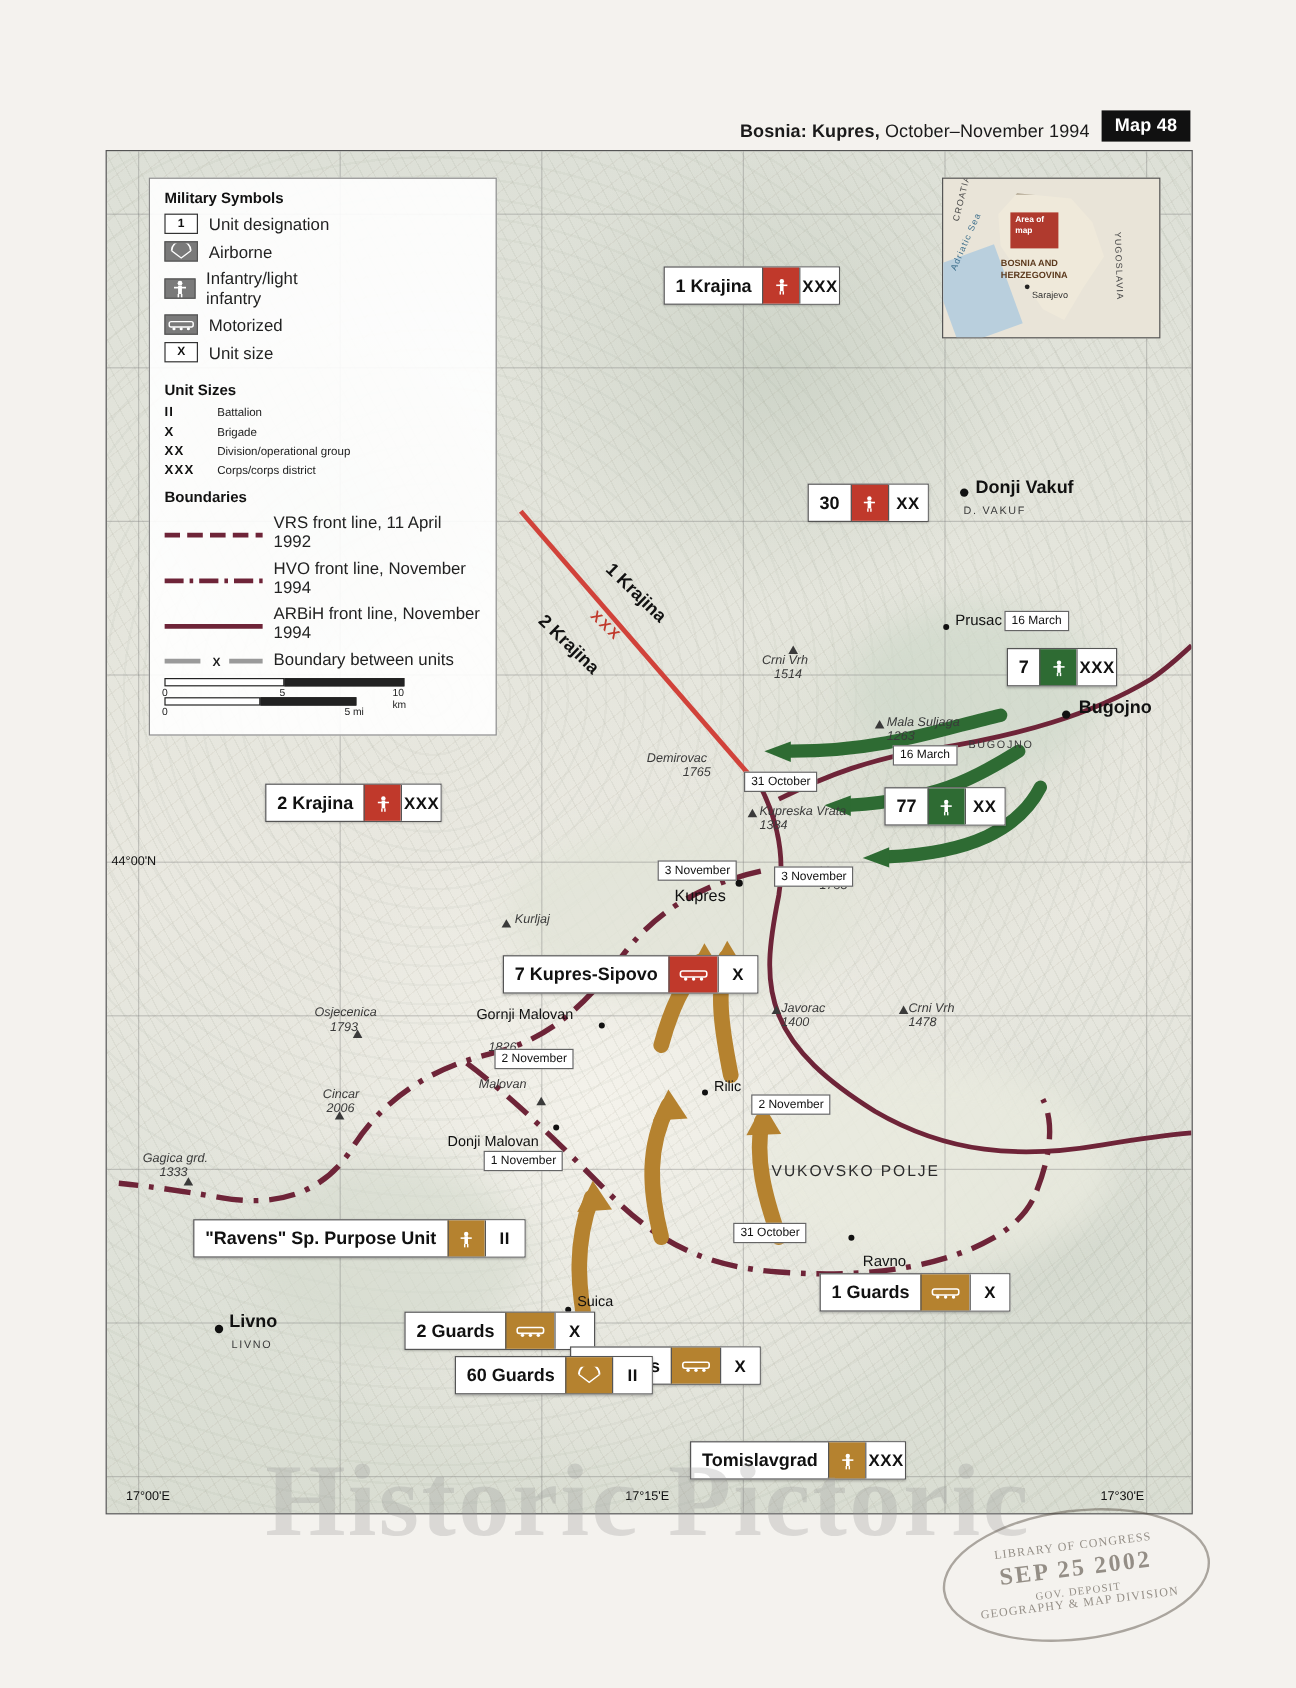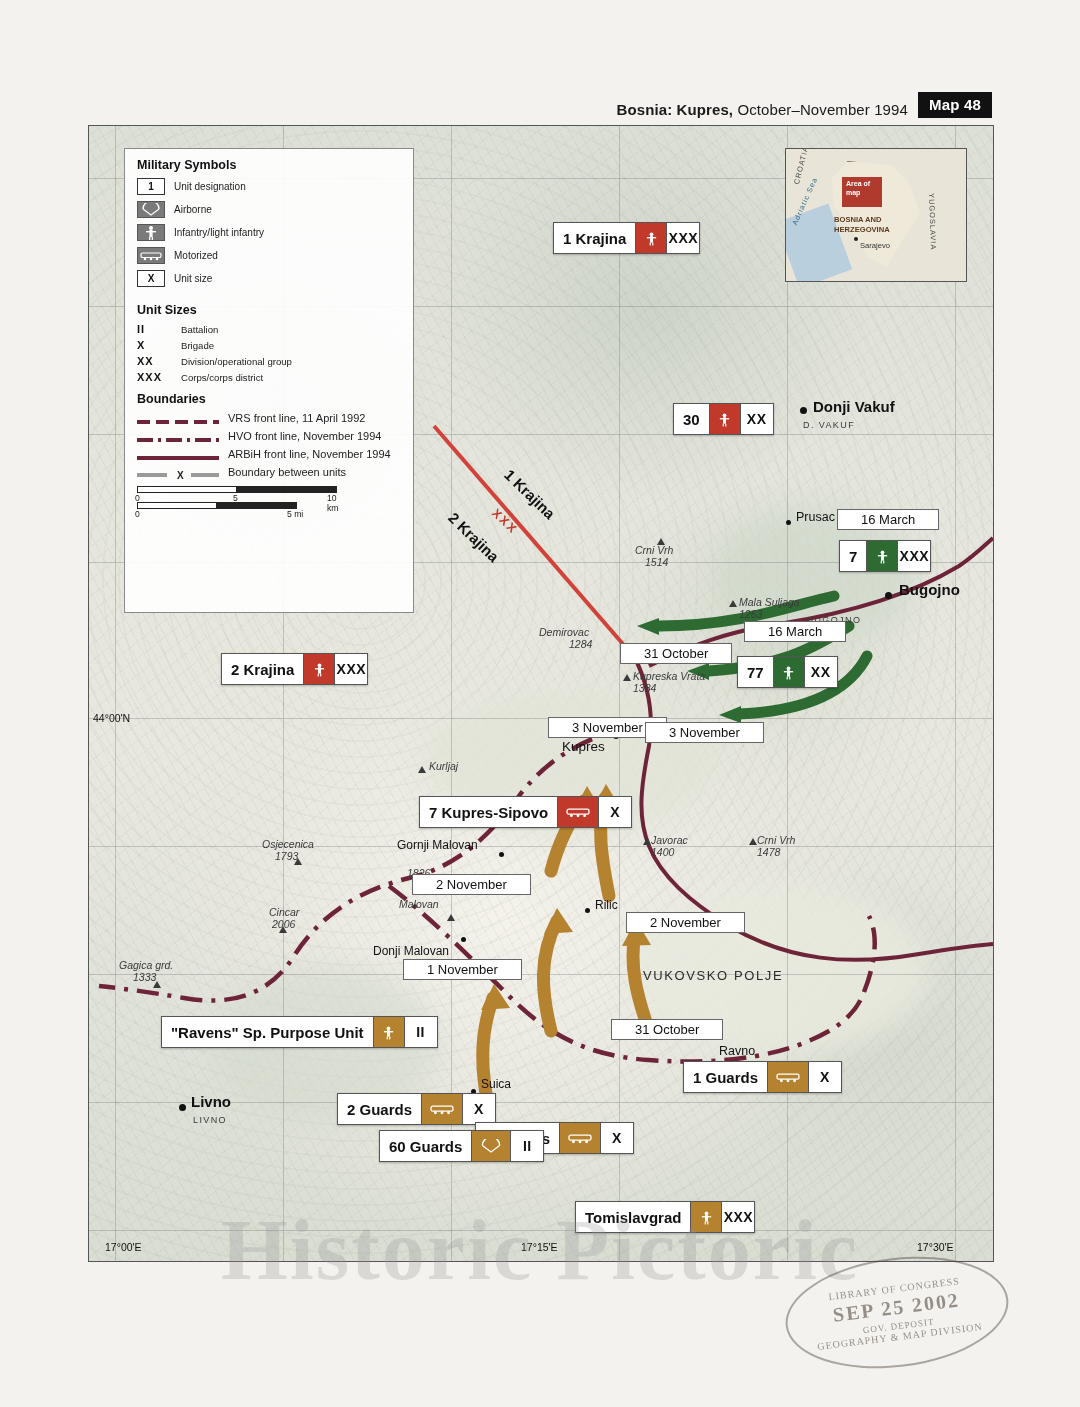--- a/index.html
+++ b/index.html
@@ -51,34 +51,34 @@
   
   .tint{position:absolute;border-radius:50%;filter:blur(14px);pointer-events:none;}
   
   #legend{
     position:absolute;left:35px;top:22px;width:290px;height:465px;
     background:rgba(255,255,255,.90);border:1px solid #8a8a8a;
     padding:9px 12px;box-sizing:border-box;
   }
   .legend-h{font-size:12.5px;font-weight:bold;color:#111;margin:0 0 6px 0;}
   .legend-row{display:flex;align-items:center;gap:9px;margin-bottom:6px;}
-  .legend-label{font-size:10px;color:#222;text-align:right;}
+  .legend-label{font-size:14px;color:#222;}
   .sym-box{
     width:28px;height:17px;border:1px solid #333;background:#fff;
     display:flex;align-items:center;justify-content:center;
     font-size:10px;font-weight:bold;color:#111;box-sizing:border-box;
   }
   .sym-box.filled{background:#7a7a7a;border-color:#555;}
   .color-chip{width:26px;height:24px;border:1px solid #666;}
   .size-row{display:flex;align-items:center;gap:10px;margin-bottom:4px;}
   .size-key{width:34px;font-size:11px;font-weight:bold;color:#111;letter-spacing:1px;}
   .size-label{font-size:9.6px;color:#222;}
   .bnd-row{display:flex;align-items:center;gap:9px;margin-bottom:6px;}
   .bnd-samp{width:82px;height:10px;position:relative;}
-  .bnd-label{font-size:11px;color:#222;}
+  .bnd-label{font-size:14px;color:#222;}
   
   #scalebar{margin-top:8px;}
   .sb-line{position:relative;height:7px;width:200px;}
   .sb-seg{position:absolute;height:7px;border:1px solid #222;box-sizing:border-box;}
   .sb-ticks{position:relative;height:11px;width:210px;font-size:8.6px;color:#222;}
   .sb-ticks span{position:absolute;top:0;}
   
   #inset{
     position:absolute;right:26px;top:22px;width:180px;height:132px;
     border:1px solid #555;background:#e9e4d8;overflow:hidden;
@@ -111,22 +111,22 @@
     font-size:14px;font-weight:bold;color:#111;letter-spacing:.5px;
   }
   
   .mlabel{position:absolute;font-size:12px;color:#111;white-space:nowrap;}
   .mlabel.big{font-size:15px;font-weight:bold;}
   .mlabel.it{font-style:italic;font-size:10.5px;color:#3a3a3a;}
   .mlabel.sparse{font-size:12px;letter-spacing:2px;color:#3a3a3a;}
   .citydot{position:absolute;width:7px;height:7px;border-radius:50%;background:#111;}
   .peak{position:absolute;width:0;height:0;border-left:4px solid transparent;border-right:4px solid transparent;border-bottom:7px solid #3a3a3a;}
   .datebox{
-    position:absolute;background:#fff;border:1px solid #666;font-size:13px;color:#111;
-    padding:2px 23px;white-space:nowrap;
+    position:absolute;background:#fff;border:1px solid #666;font-size:10px;color:#111;
+    padding:2px 5px;white-space:nowrap;
   }
   .coordlbl{position:absolute;font-size:10.5px;color:#111;}
   
   #watermark{
     position:absolute;left:0;top:1200px;width:1080px;text-align:center;
     font-size:86px;color:rgba(150,150,150,.28);font-weight:bold;letter-spacing:2px;
     font-family:"Liberation Serif", serif;pointer-events:none;
   }
   #stamp{
     position:absolute;left:785px;top:1258px;width:220px;height:105px;
@@ -390,21 +390,21 @@
   <div class="mlabel" style="left:392px;top:951px;font-size:12px;">Suica</div>
 
   <div class="citydot" style="left:90px;top:978px;"></div>
   <div class="mlabel big" style="left:102px;top:967px;">Livno</div>
   <div class="mlabel sparse" style="left:104px;top:989px;font-size:9px;letter-spacing:1.4px;">LIVNO</div>
 
   <div class="peak" style="left:329px;top:640px;"></div>
   <div class="mlabel it" style="left:340px;top:634px;">Kurljaj</div>
 
   <div class="mlabel it" style="left:450px;top:500px;">Demirovac</div>
-  <div class="mlabel it" style="left:480px;top:512px;">1284</div>
+  <div class="mlabel it" style="left:480px;top:512px;">1765</div>
 
   <div class="mlabel sparse" style="left:554px;top:842px;letter-spacing:1.6px;font-size:13px;color:#2b2b2b;">VUKOVSKO POLJE</div>
 
   <div class="peak" style="left:568px;top:412px;"></div>
   <div class="mlabel it" style="left:546px;top:418px;">Crni Vrh</div>
   <div class="mlabel it" style="left:556px;top:430px;">1514</div>
 
   <div class="peak" style="left:640px;top:474px;"></div>
   <div class="mlabel it" style="left:650px;top:470px;">Mala Suljaga</div>
   <div class="mlabel it" style="left:650px;top:482px;">1263</div>

